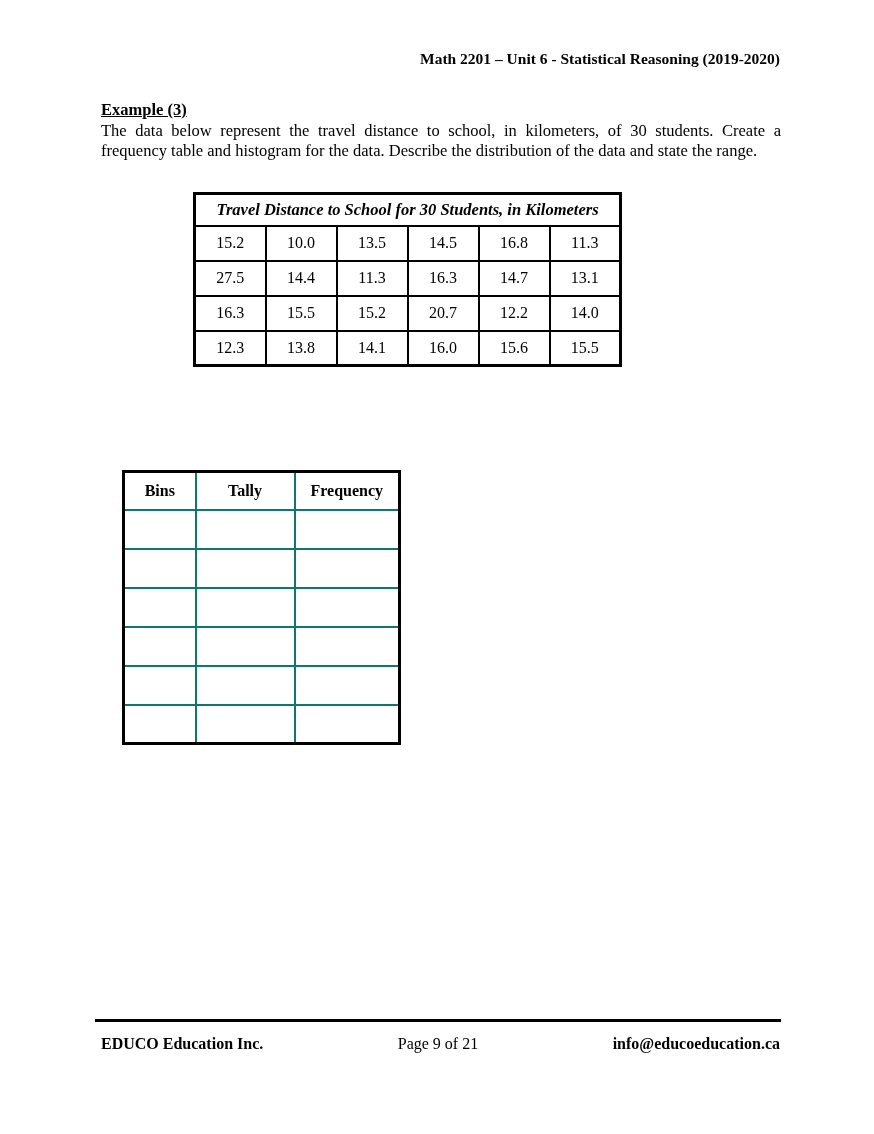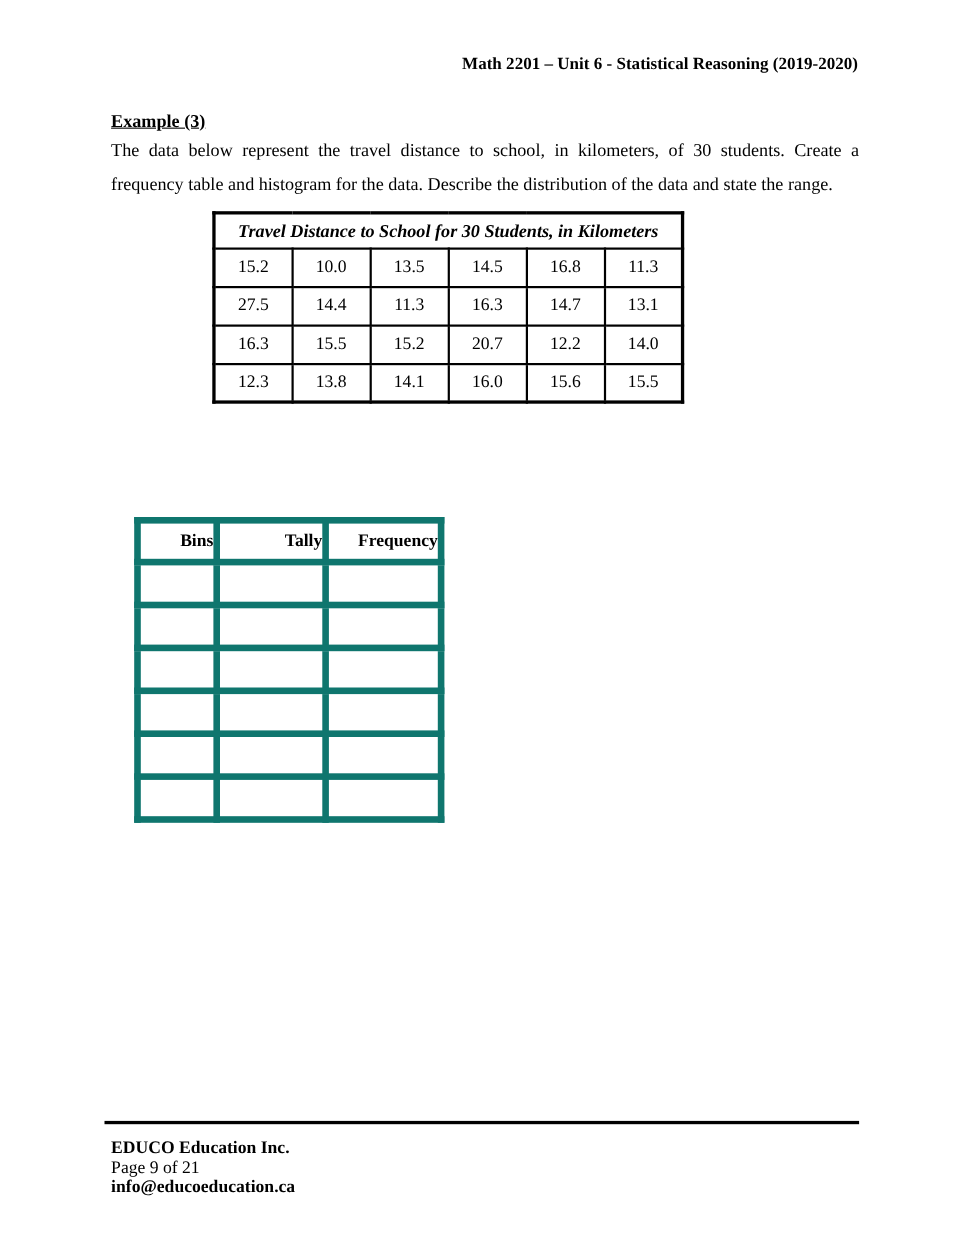--- a/index.html
+++ b/index.html
@@ -30,21 +30,21 @@
     font-size: 16.5px;
     font-weight: bold;
     text-decoration: underline;
   }
   .example-paragraph {
     position: absolute;
     top: 121px;
     left: 101px;
     width: 680px;
     font-size: 16.5px;
-    line-height: 31px;
+    line-height: 20px;
     text-align: justify;
     text-justify: inter-word;
   }
   table { border-collapse: collapse; table-layout: fixed; }
   .data-table {
     position: absolute;
     left: 193px;
     top: 192px;
     width: 429px;
     border: 3px solid #000;
@@ -64,22 +64,22 @@
   .data-table tbody td { height: 35px; }
   .freq-table {
     position: absolute;
     left: 122px;
     top: 470px;
     width: 276px;
     border: 3px solid #000;
     font-size: 16px;
   }
   .freq-table th, .freq-table td {
-    border: 6px solid #0f766e;
-    text-align: right;
+    border: 2px solid #0f766e;
+    text-align: center;
     vertical-align: middle;
   }
   .freq-table th { height: 38px; font-weight: bold; }
   .freq-table td { height: 39px; }
   .freq-col-bins { width: 72px; }
   .freq-col-tally { width: 99px; }
   .freq-col-frequency { width: 105px; }
   .footer-rule {
     position: absolute;
     left: 95px;
@@ -88,23 +88,22 @@
     height: 3px;
     background: #000;
   }
   .doc-footer {
     position: absolute;
     top: 1035px;
     left: 101px;
     right: 94px;
     display: flex;
     justify-content: space-between;
-    align-items: flex-start;
+    align-items: flex-end;
     font-size: 16px;
-    flex-direction: column;
   }
   .footer-company, .footer-email { font-weight: bold; }
   .footer-page { font-weight: normal; }
 </style>
 </head>
 <body>
 
 <div class="page">
 
   <div class="doc-header">Math 2201 – Unit 6 - Statistical Reasoning (2019-2020)</div>

